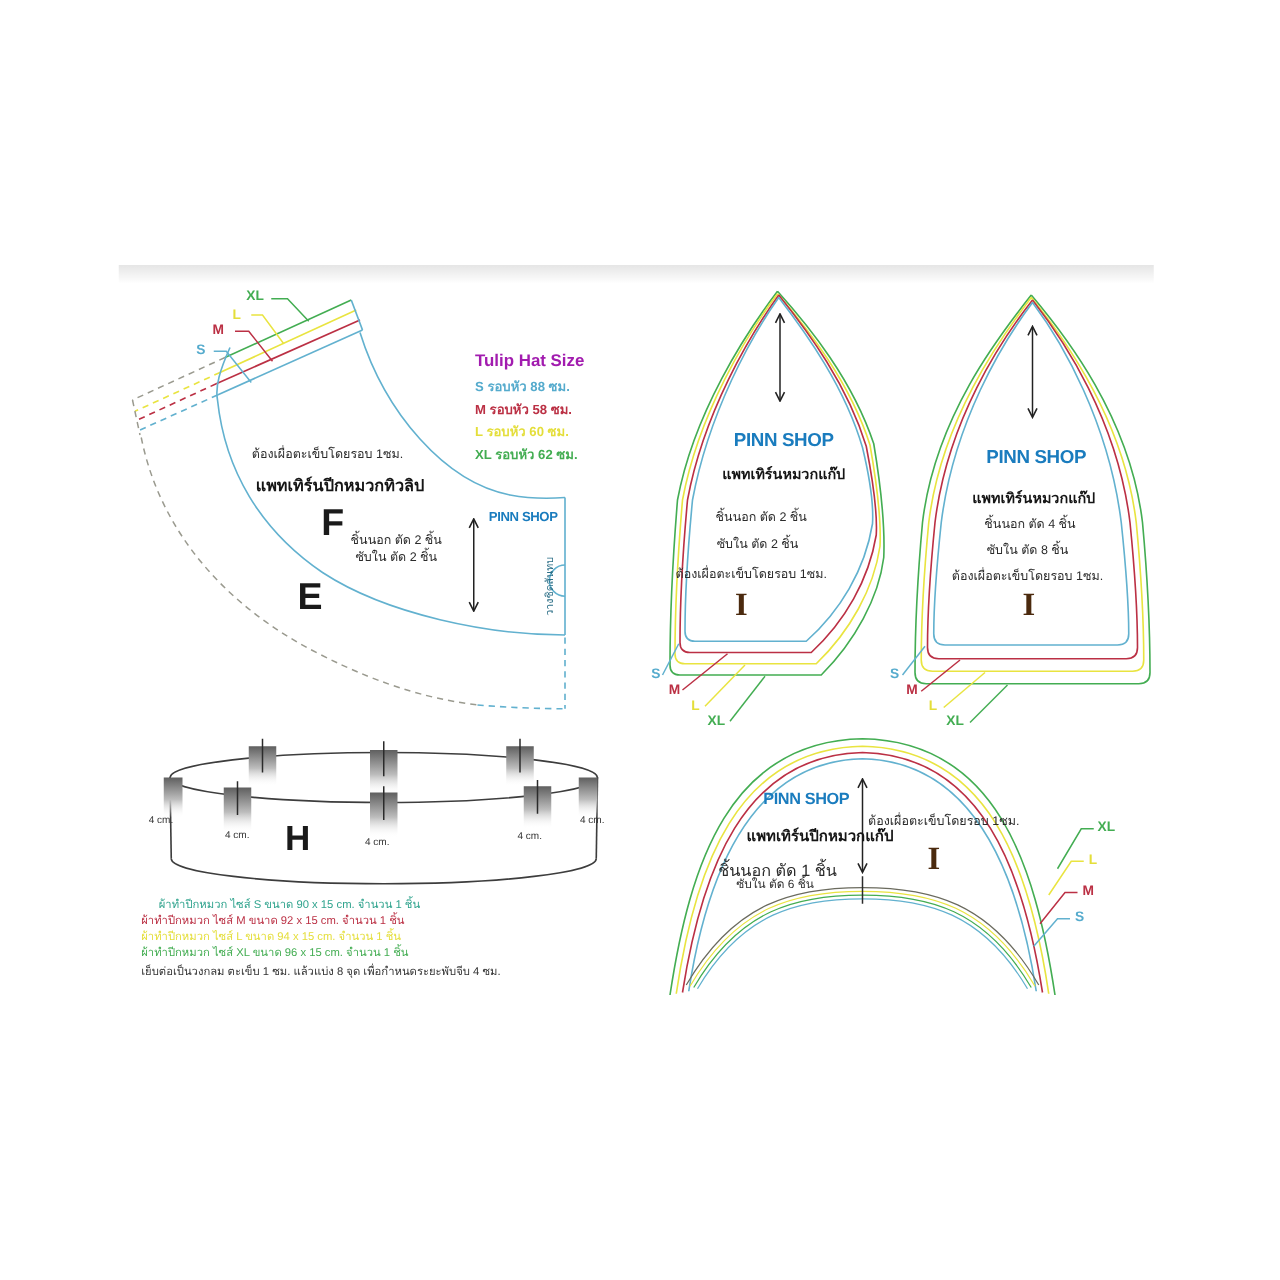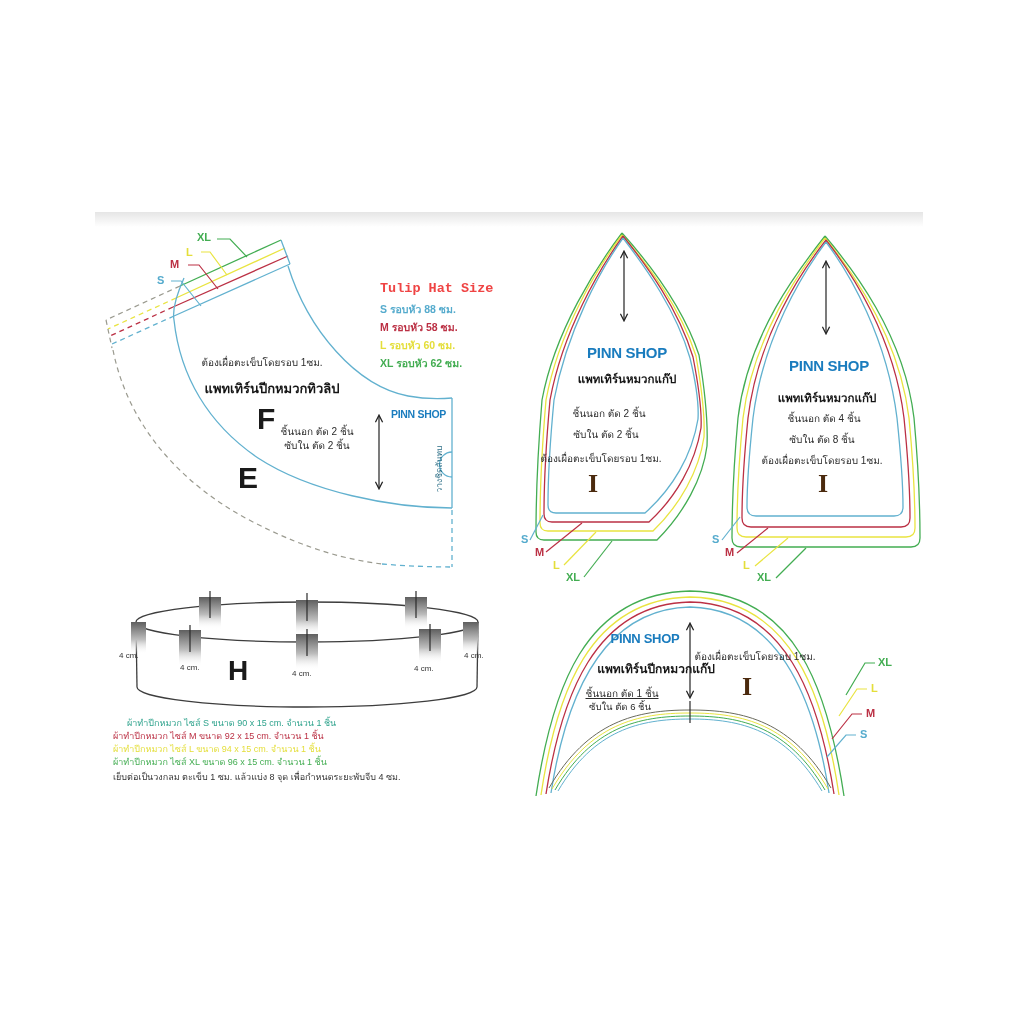--- a/index.html
+++ b/index.html
@@ -152,21 +152,21 @@
 
   <div class="txt thai ctr" style="left:192px;top:355px;width:140px;">ต้องเผื่อตะเข็บโดยรอบ 1ซม.</div>
   <div class="txt title-th ctr" style="left:182px;top:378px;width:180px;font-size:13px;">แพทเทิร์นปีกหมวกทิวลิป</div>
   <div class="txt letter" style="left:257px;top:402px;font-size:30px;">F</div>
   <div class="txt thai ctr" style="left:262px;top:424px;width:110px;">ชิ้นนอก ตัด 2 ชิ้น</div>
   <div class="txt thai ctr" style="left:262px;top:438px;width:110px;">ซับใน ตัด 2 ชิ้น</div>
   <div class="txt letter" style="left:238px;top:461px;font-size:30px;">E</div>
   <div class="txt logo" style="left:391px;top:408px;width:62px;font-size:10.5px;">PINN SHOP</div>
   <div class="txt vtext" style="left:410px;top:462px;width:58px;">วางชิดสันทบ</div>
 
-  <div class="txt" style="left:380px;top:281px;font-size:13.5px;font-weight:bold;color:#ef4444;font-family:Liberation Mono, monospace;">Tulip Hat Size</div>
+  <div class="txt" style="left:380px;top:281px;font-size:13.5px;font-weight:bold;color:#a21caf;">Tulip Hat Size</div>
   <div class="txt legend-item c-s" style="left:380px;top:301px;">S รอบหัว 88 ซม.</div>
   <div class="txt legend-item c-m" style="left:380px;top:319px;">M รอบหัว 58 ซม.</div>
   <div class="txt legend-item c-l" style="left:380px;top:337px;">L รอบหัว 60 ซม.</div>
   <div class="txt legend-item c-xl" style="left:380px;top:355px;">XL รอบหัว 62 ซม.</div>
 
   <div class="txt logo ctr" style="left:567px;top:344px;width:120px;font-size:15px;">PINN SHOP</div>
   <div class="txt title-th ctr" style="left:557px;top:370px;width:140px;font-size:11.5px;">แพทเทิร์นหมวกแก๊ป</div>
   <div class="txt thai ctr" style="left:549px;top:406px;width:120px;">ชิ้นนอก ตัด 2 ชิ้น</div>
   <div class="txt thai ctr" style="left:546px;top:427px;width:120px;">ซับใน ตัด 2 ชิ้น</div>
   <div class="txt thai ctr" style="left:531px;top:451px;width:140px;">ต้องเผื่อตะเข็บโดยรอบ 1ซม.</div>
@@ -195,21 +195,21 @@
   <div class="txt mark4" style="left:464px;top:651px;">4 cm.</div>
 
   <div class="txt listline c-steal" style="left:113px;top:716px;">ผ้าทำปีกหมวก ไซส์ S ขนาด 90 x 15 cm. จำนวน 1 ชิ้น</div>
   <div class="txt listline c-m" style="left:113px;top:729px;">ผ้าทำปีกหมวก ไซส์ M ขนาด 92 x 15 cm. จำนวน 1 ชิ้น</div>
   <div class="txt listline c-l" style="left:113px;top:742px;">ผ้าทำปีกหมวก ไซส์ L ขนาด 94 x 15 cm. จำนวน 1 ชิ้น</div>
   <div class="txt listline c-xl" style="left:113px;top:755px;">ผ้าทำปีกหมวก ไซส์ XL ขนาด 96 x 15 cm. จำนวน 1 ชิ้น</div>
   <div class="txt listline" style="left:113px;top:770px;color:#333;">เย็บต่อเป็นวงกลม ตะเข็บ 1 ซม. แล้วแบ่ง 8 จุด เพื่อกำหนดระยะพับจีบ 4 ซม.</div>
 
   <div class="txt logo ctr" style="left:595px;top:631px;width:100px;font-size:13px;">PINN SHOP</div>
   <div class="txt title-th ctr" style="left:581px;top:659px;width:150px;font-size:12px;">แพทเทิร์นปีกหมวกแก๊ป</div>
-  <div class="txt thai ctr" style="left:562px;top:686px;width:120px;font-size:10px;text-decoration:underline;">ชิ้นนอก ตัด 1 ชิ้น</div>
+  <div class="txt thai ctr" style="left:562px;top:686px;width:120px;font-size:13px;">ชิ้นนอก ตัด 1 ชิ้น</div>
   <div class="txt thai ctr" style="left:560px;top:699px;width:120px;font-size:9.5px;">ซับใน ตัด 6 ชิ้น</div>
   <div class="txt thai ctr" style="left:685px;top:649px;width:140px;">ต้องเผื่อตะเข็บโดยรอบ 1ซม.</div>
   <div class="txt letter-i" style="left:742px;top:672px;font-size:26px;">I</div>
   <div class="txt szlab c-xl" style="left:878px;top:656px;">XL</div>
   <div class="txt szlab c-l" style="left:871px;top:682px;">L</div>
   <div class="txt szlab c-m" style="left:866px;top:707px;">M</div>
   <div class="txt szlab c-s" style="left:860px;top:728px;">S</div>
 </div>
 
 </body></html>

